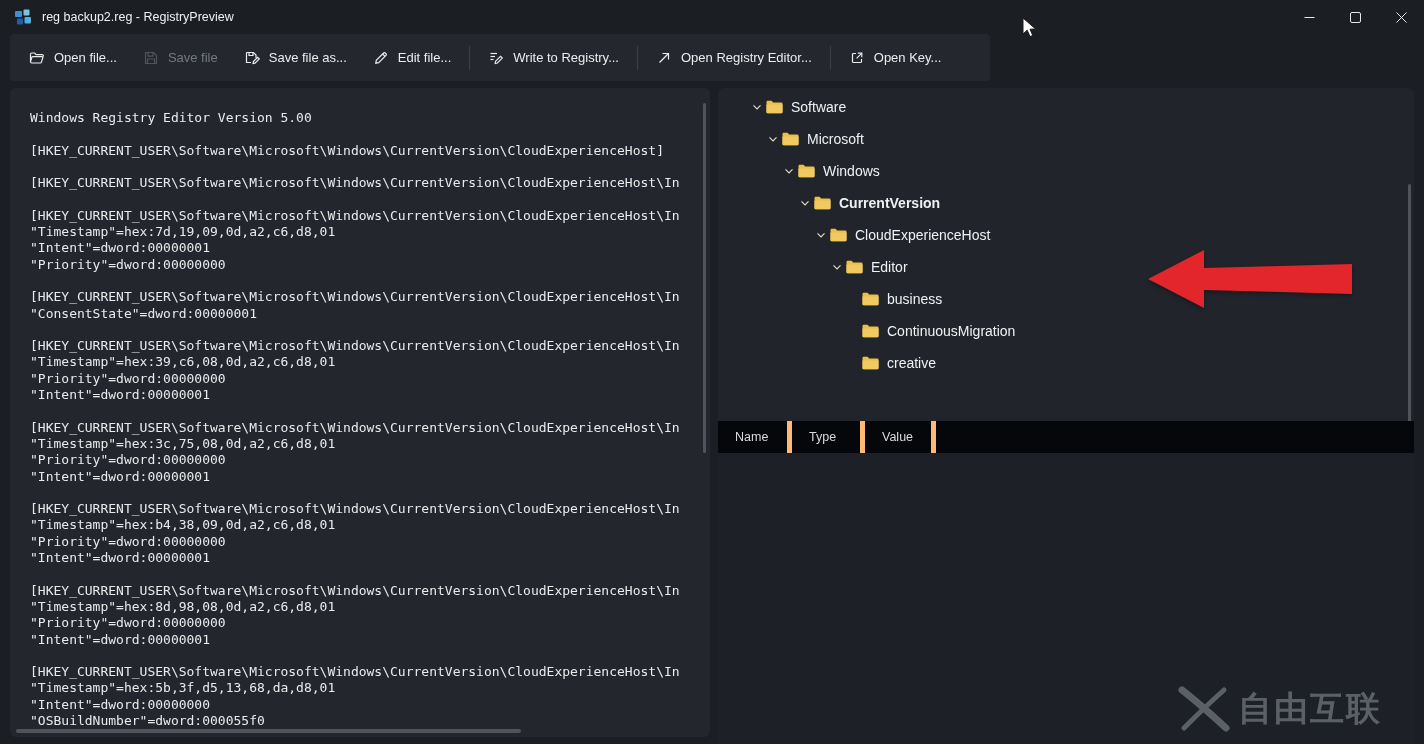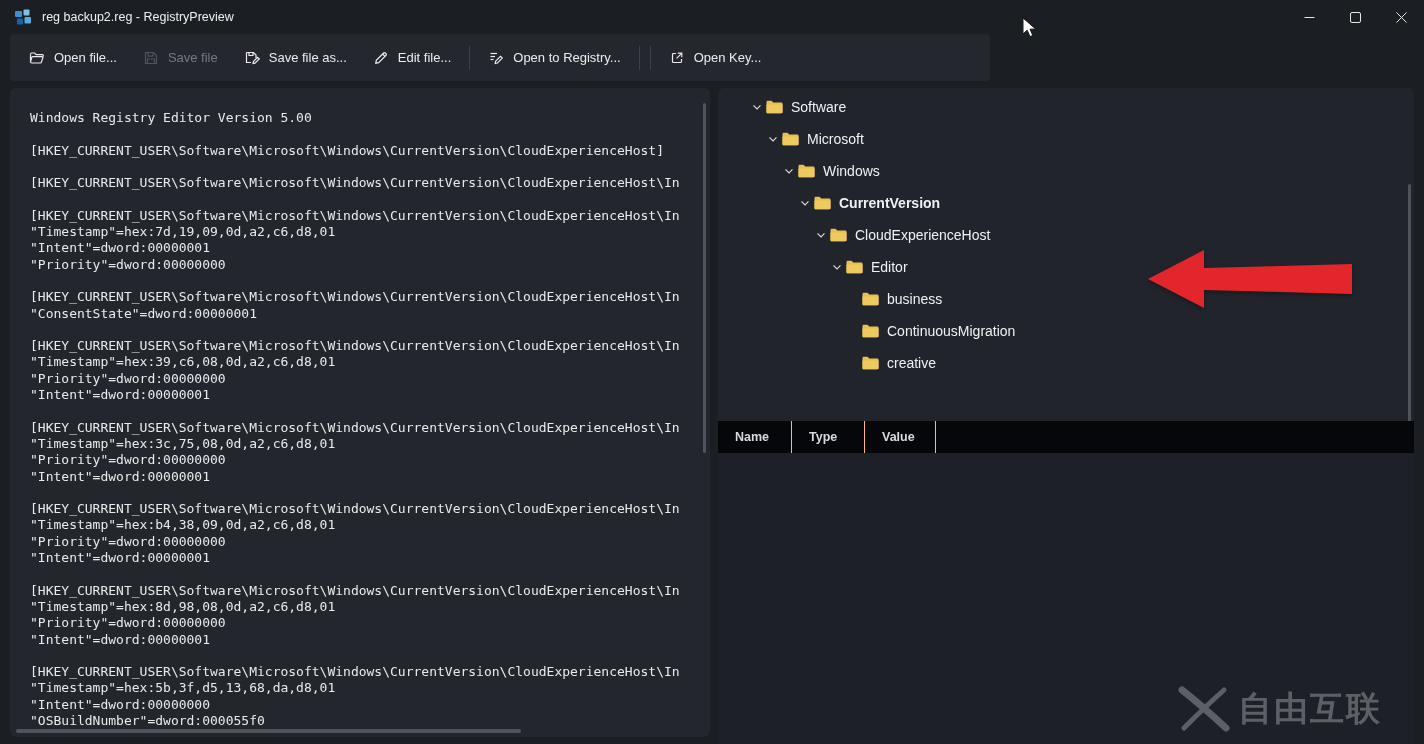--- a/index.html
+++ b/index.html
@@ -34,21 +34,21 @@
   
   .right-pane{position:absolute;left:718px;top:88px;width:696px;bottom:0;}
   .tree{position:absolute;left:0;top:0;width:100%;height:333px;background:#21252b;border-radius:6px 6px 0 0;overflow:hidden;padding-top:3px;box-sizing:border-box;}
   .tree-row{height:32px;display:flex;align-items:center;}
   .tree-chevron{width:18px;display:flex;justify-content:center;align-items:center;flex:0 0 18px;}
   .tree-chevron svg{display:block;}
   .tree-folder{width:17px;margin-right:8px;display:flex;align-items:center;flex:0 0 17px;}
   .tree-label{color:#f0f1f2;font-size:14px;}
   
   .values-header{position:absolute;left:0;top:333px;width:100%;height:32px;background:#05070b;display:flex;align-items:stretch;}
-  .vh-cell{display:flex;align-items:center;padding-left:17px;box-sizing:border-box;color:#d9dadc;font-size:12.5px;border-right:1px solid #fdba74;font-weight:bold;}
+  .vh-cell{display:flex;align-items:center;padding-left:17px;box-sizing:border-box;color:#d9dadc;font-size:12.5px;border-right:5px solid #fdba74;}
   .vh-cell:nth-child(1){width:74px;}
   .vh-cell:nth-child(2){width:73px;}
   .vh-cell:nth-child(3){width:71px;}
   .values-body{position:absolute;left:0;top:365px;width:100%;bottom:0;background:#1d2127;}
   
   .red-arrow{position:absolute;left:1146px;top:248px;width:208px;height:62px;filter:drop-shadow(0 2px 2px rgba(0,0,0,.35));}
   .watermark{position:absolute;right:42px;bottom:12px;display:flex;align-items:center;gap:8px;opacity:.5;color:#9aa0a6;}
   .watermark-text{font-size:34px;font-weight:bold;letter-spacing:2px;font-family:"DejaVu Sans","Liberation Sans",sans-serif;}
   .mouse-cursor{position:absolute;left:1022px;top:17px;}
 </style>
@@ -128,23 +128,32 @@
       <div class="tb-divider"></div>
       <div class="tb-btn">
         <span class="tb-icon">
           <svg width="16" height="16" viewBox="0 0 16 16" fill="none" stroke-width="1.2">
             <path d="M2.5 3.5 h6.5"></path>
             <path d="M2.5 6.5 h4.5"></path>
             <path d="M2.5 9.5 h3"></path>
             <path d="M7.2 13.4 l.4-2.2 4.9-4.9 1.8 1.8-4.9 4.9z"></path>
           </svg>
         </span>
-        <span class="tb-label">Open to Registry...</span>
+        <span class="tb-label">Write to Registry...</span>
       </div>
       <div class="tb-divider"></div>
+      <div class="tb-btn">
+        <span class="tb-icon">
+          <svg width="16" height="16" viewBox="0 0 16 16" fill="none" stroke-width="1.2">
+            <path d="M3.5 12.5 L12 4"></path>
+            <path d="M6.5 3.5 h6 v6"></path>
+          </svg>
+        </span>
+        <span class="tb-label">Open Registry Editor...</span>
+      </div>
       <div class="tb-divider"></div>
       <div class="tb-btn">
         <span class="tb-icon">
           <svg width="16" height="16" viewBox="0 0 16 16" fill="none" stroke-width="1.2">
             <path d="M7 3.5 H4.6 q-1.1 0-1.1 1.1 v6.8 q0 1.1 1.1 1.1 h6.8 q1.1 0 1.1-1.1 V9"></path>
             <path d="M8.8 3.2 h4 v4"></path>
             <path d="M12.6 3.4 L7.6 8.4"></path>
           </svg>
         </span>
         <span class="tb-label">Open Key...</span>

